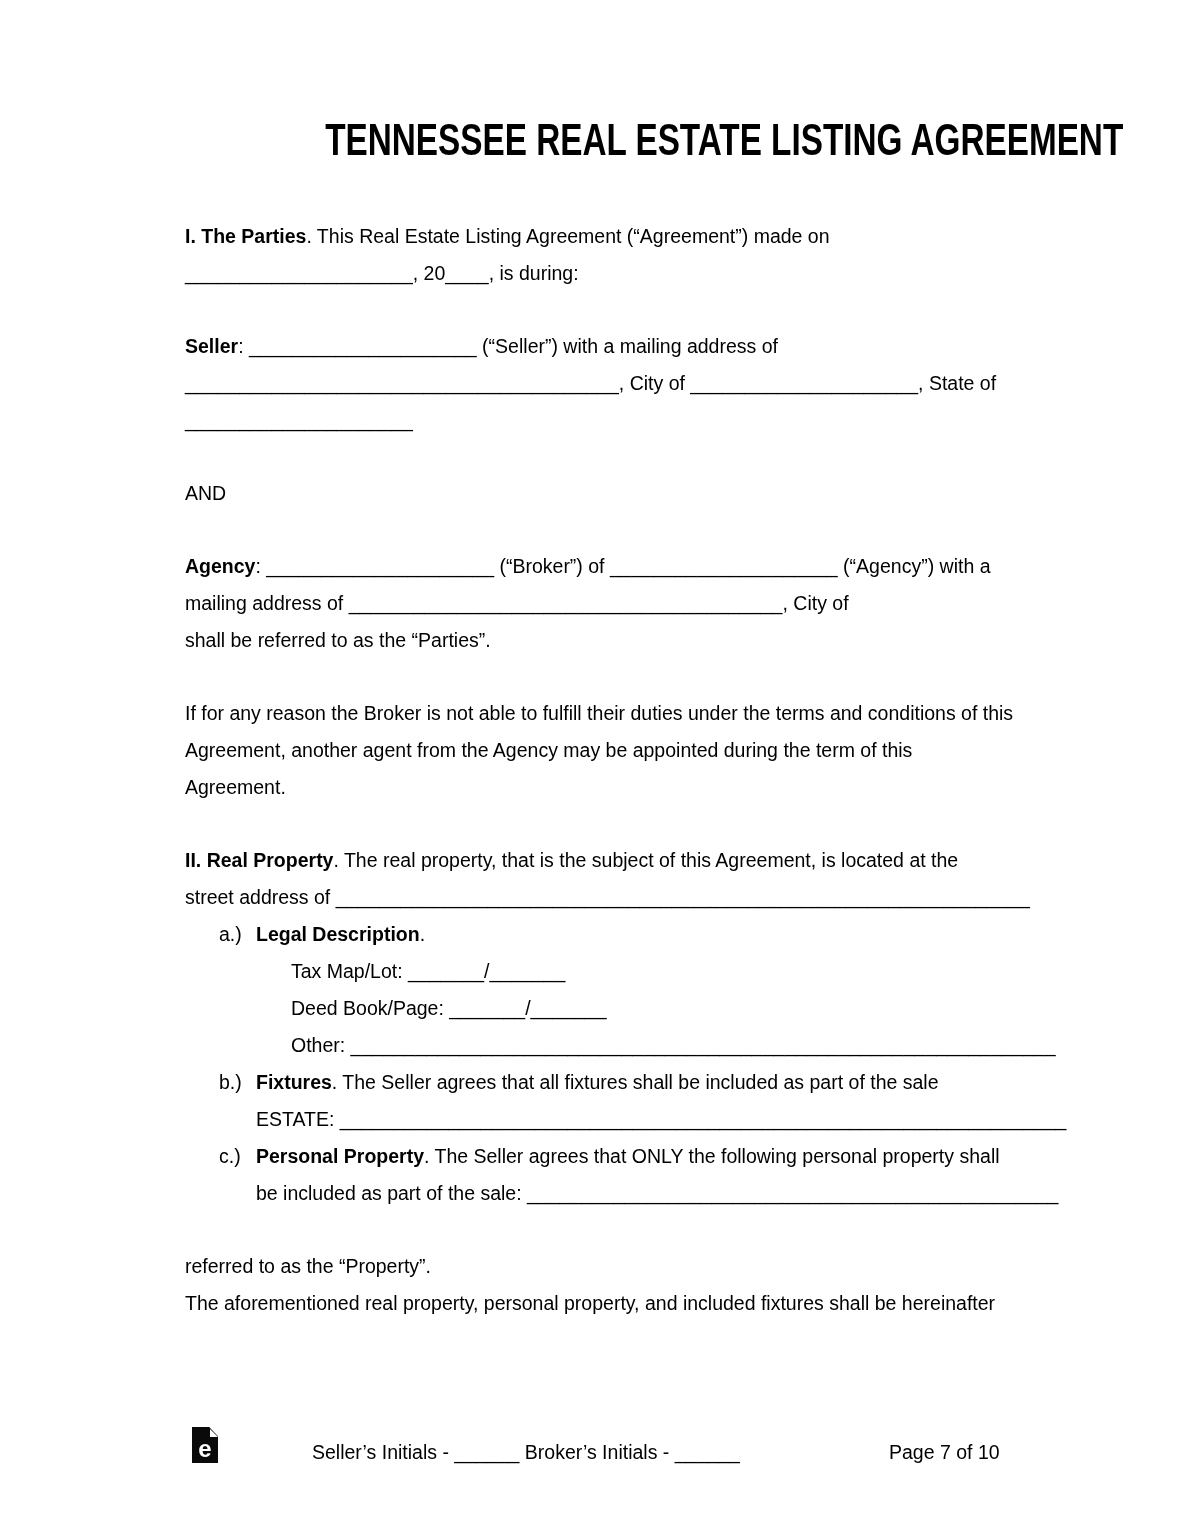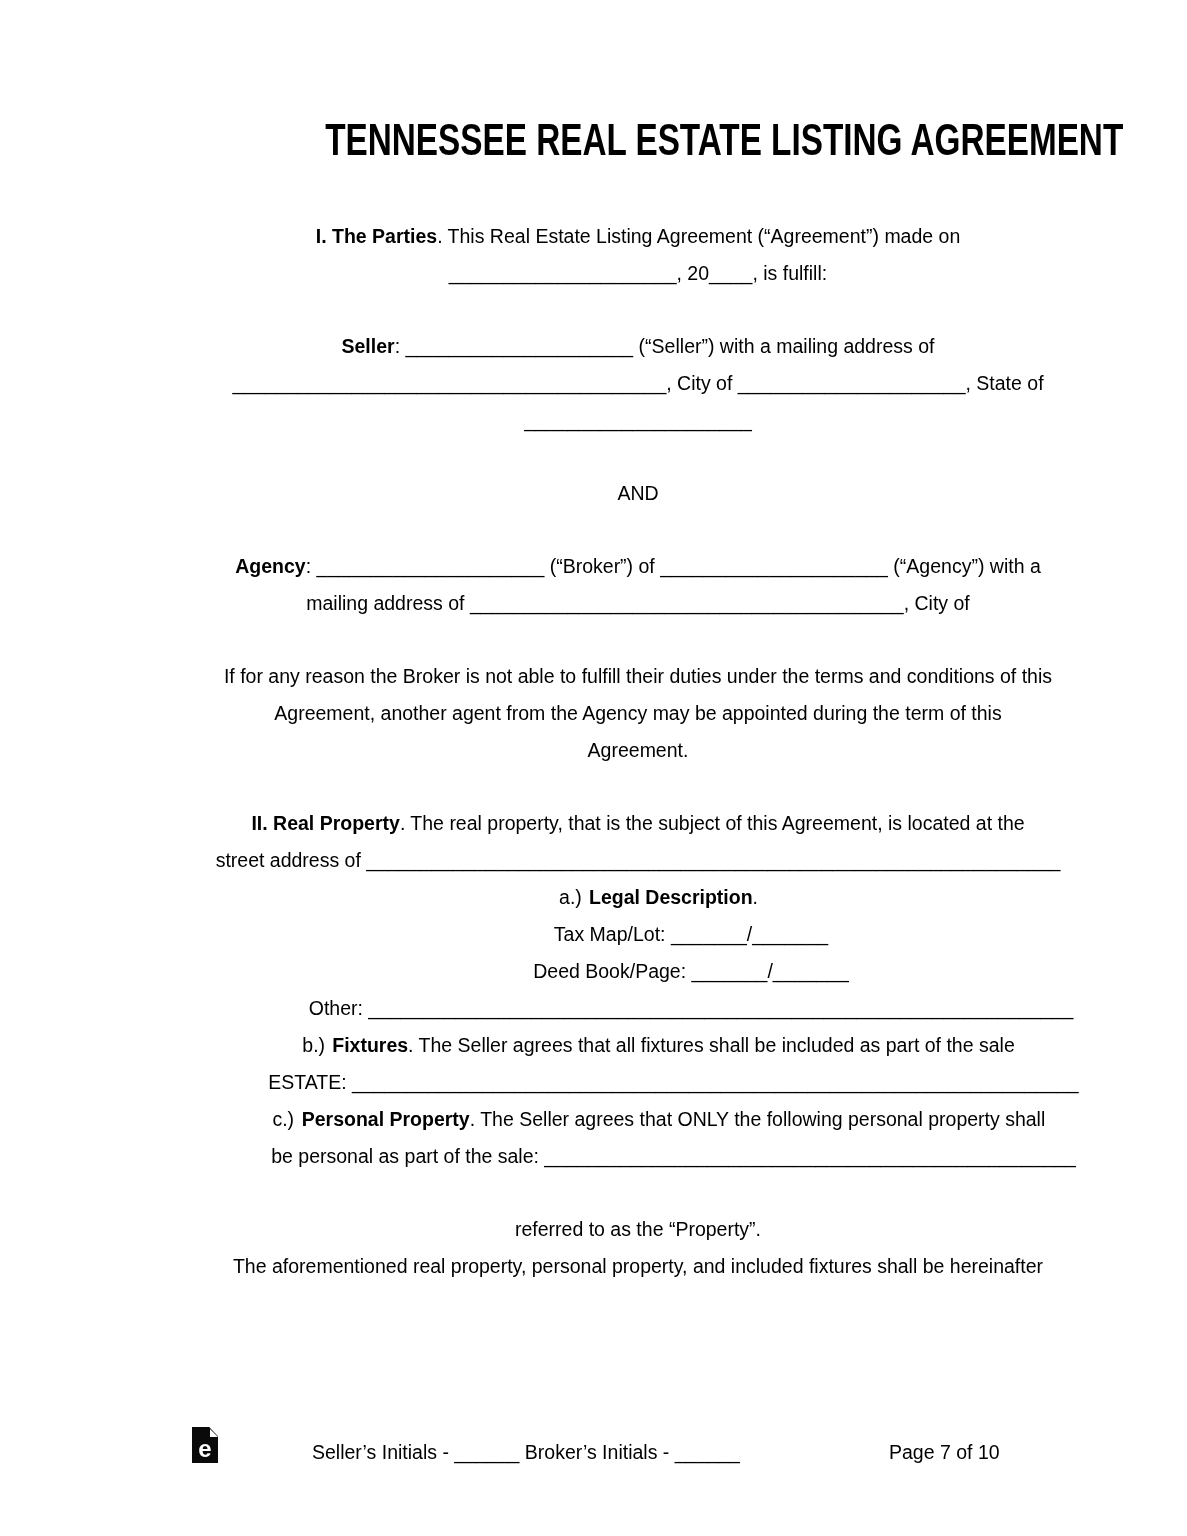--- a/index.html
+++ b/index.html
@@ -32,21 +32,20 @@
     font-weight: bold;
     font-size: 45px;
     transform: scaleX(0.74);
     transform-origin: 50% 50%;
     white-space: nowrap;
   }
   .para { margin-bottom: 36px; }
   .line {
     line-height: 37px;
     white-space: nowrap;
-    text-align: center;
   }
   .line b { font-weight: bold; }
   .indent-item { padding-left: 34px; }
   .indent-hang { padding-left: 71px; }
   .indent-sub  { padding-left: 106px; }
   .marker { display: inline-block; width: 37px; }
   .footer {
     position: absolute;
     left: 0;
     top: 1427px;
@@ -96,36 +95,37 @@
 
 <div class="page">
   <div class="content">
 
     <div class="doc-title">
       <span>TENNESSEE REAL ESTATE LISTING AGREEMENT</span>
     </div>
 
     <div class="para">
       <div class="line"><b>I. The Parties</b><span>. This Real Estate Listing Agreement (“Agreement”) made on</span></div>
-      <div class="line">_____________________, 20____, is fulfill:</div>
+      <div class="line">_____________________, 20____, is during:</div>
     </div>
 
     <div class="para">
       <div class="line"><b>Seller</b><span>: _____________________ (“Seller”) with a mailing address of</span></div>
       <div class="line">________________________________________, City of _____________________, State of</div>
       <div class="line">_____________________</div>
     </div>
 
     <div class="para">
       <div class="line">AND</div>
     </div>
 
     <div class="para">
       <div class="line"><b>Agency</b><span>: _____________________ (“Broker”) of _____________________ (“Agency”) with a</span></div>
       <div class="line">mailing address of ________________________________________, City of</div>
+      <div class="line">shall be referred to as the “Parties”.</div>
     </div>
 
     <div class="para">
       <div class="line">If for any reason the Broker is not able to fulfill their duties under the terms and conditions of this</div>
       <div class="line">Agreement, another agent from the Agency may be appointed during the term of this</div>
       <div class="line">Agreement.</div>
     </div>
 
     <div class="para">
       <div class="line"><b>II. Real Property</b><span>. The real property, that is the subject of this Agreement, is located at the</span></div>
@@ -133,21 +133,21 @@
 
       <div class="line indent-item"><span class="marker">a.)</span><b>Legal Description</b><span>.</span></div>
       <div class="line indent-sub">Tax Map/Lot: _______/_______</div>
       <div class="line indent-sub">Deed Book/Page: _______/_______</div>
       <div class="line indent-sub">Other: _________________________________________________________________</div>
 
       <div class="line indent-item"><span class="marker">b.)</span><b>Fixtures</b><span>. The Seller agrees that all fixtures shall be included as part of the sale</span></div>
       <div class="line indent-hang">ESTATE: ___________________________________________________________________</div>
 
       <div class="line indent-item"><span class="marker">c.)</span><b>Personal Property</b><span>. The Seller agrees that ONLY the following personal property shall</span></div>
-      <div class="line indent-hang">be personal as part of the sale: _________________________________________________</div>
+      <div class="line indent-hang">be included as part of the sale: _________________________________________________</div>
     </div>
 
     <div class="para">
       <div class="line">referred to as the “Property”.</div>
       <div class="line">The aforementioned real property, personal property, and included fixtures shall be hereinafter</div>
     </div>
 
   </div>
 
   <div class="footer">

